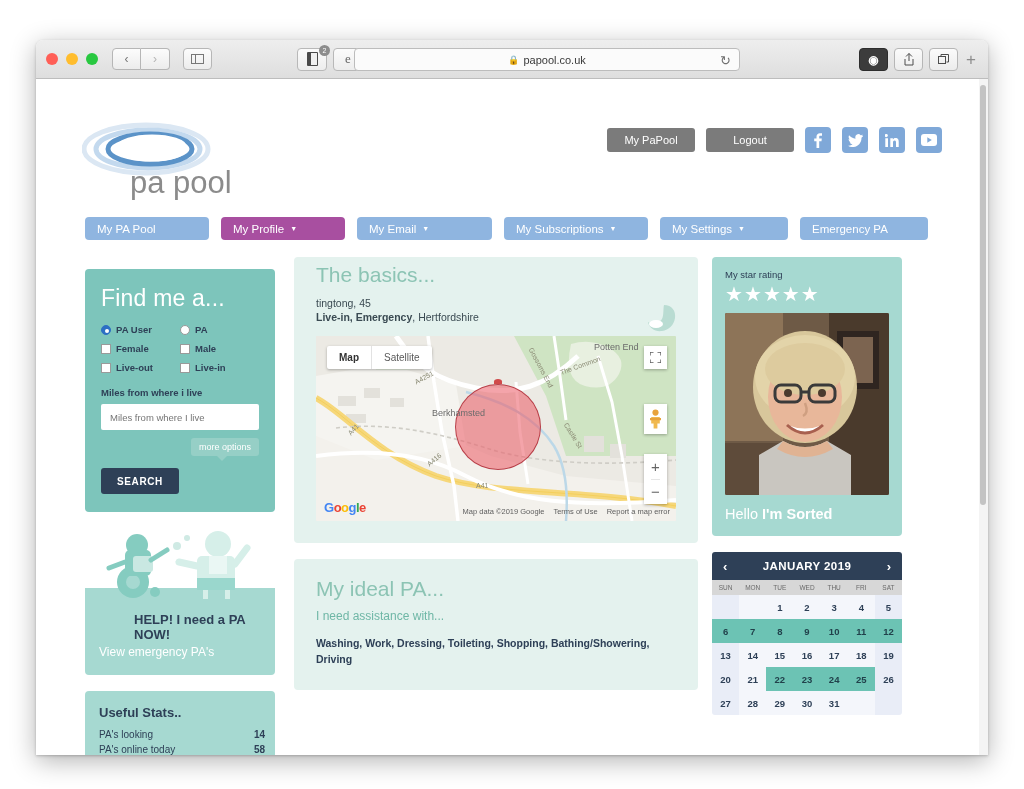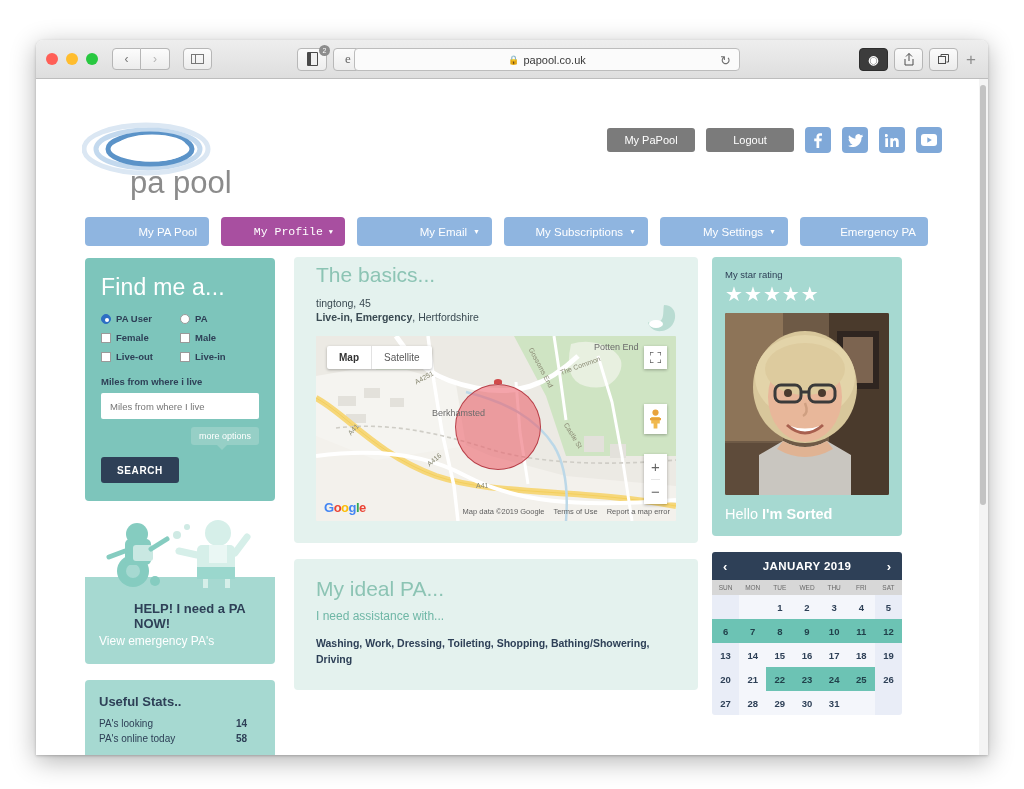--- a/index.html
+++ b/index.html
@@ -137,44 +137,44 @@
     color: #ffffff; font-size: 13px; font-weight: bold;
   }
   .social svg { display:block; }
 
   
   #main-nav {
     position: absolute; left: 49px; top: 138px;
     display: flex; gap: 12px;
   }
   .nav-tab {
-    height: 29px; border-radius: 4px;
+    height: 23px; border-radius: 4px;
     background: #8fb5e0; color: #ffffff;
     font-size: 11.5px;
-    display: flex; align-items: center; justify-content: flex-end;
+    display: flex; align-items: center; justify-content: flex-start;
     padding: 0 12px;
     white-space: nowrap;
   }
   .nav-tab.w1 { width: 124px; }
   .nav-tab.w2 { width: 124px; }
   .nav-tab.w3 { width: 135px; }
   .nav-tab.w4 { width: 144px; }
   .nav-tab.w5 { width: 128px; }
   .nav-tab.w6 { width: 128px; }
-  .nav-tab.active { background: #a84fa0; font-family: Liberation Mono, monospace; }
+  .nav-tab.active { background: #a84fa0; }
   .caret { margin-left: 6px; font-size: 7px; }
 
   
   #body-cols {
     position: absolute; left: 0; top: 178px;
     width: 952px;
   }
 
   
-  #col-left { position: absolute; left: 49px; top: 1px; width: 190px; }
+  #col-left { position: absolute; left: 49px; top: 12px; width: 190px; }
   .panel-teal {
     background: #7dc5bb; border-radius: 4px;
     color: #ffffff;
   }
   #find-panel { padding: 16px 16px 18px 16px; }
   #find-title {
     font-size: 23px; color: #ffffff; font-weight: normal;
     letter-spacing: .2px; margin-bottom: 12px;
   }
   .opt-grid { display: grid; grid-template-columns: 1fr 1fr; row-gap: 8px; }
@@ -230,21 +230,21 @@
   #help-illus { height: 72px; background: #ffffff; position: relative; }
   #help-text {
     background: #a6d9d1; padding: 12px 14px 16px 14px;
   }
   #help-title { font-size: 13px; color: #2e4057; font-weight: bold; margin-left: 35px; }
   #help-title b { font-weight: bold; }
   #help-sub { font-size: 12px; color: #ffffff; margin-top: 3px; }
 
   #stats-card {
     margin-top: 16px; background: #a6d9d1; border-radius: 4px;
-    padding: 14px 28px 16px 14px;
+    padding: 14px 10px 16px 14px;
   }
   #stats-title { font-size: 13px; color: #2e4057; font-weight: bold; margin-bottom: 9px; }
   .stat-row {
     display: flex; justify-content: space-between;
     font-size: 10px; color: #2e4057; margin-top: 4px;
   }
   .stat-row .v { font-weight: bold; }
 
   
   #col-mid { position: absolute; left: 258px; top: 0; width: 404px; }

